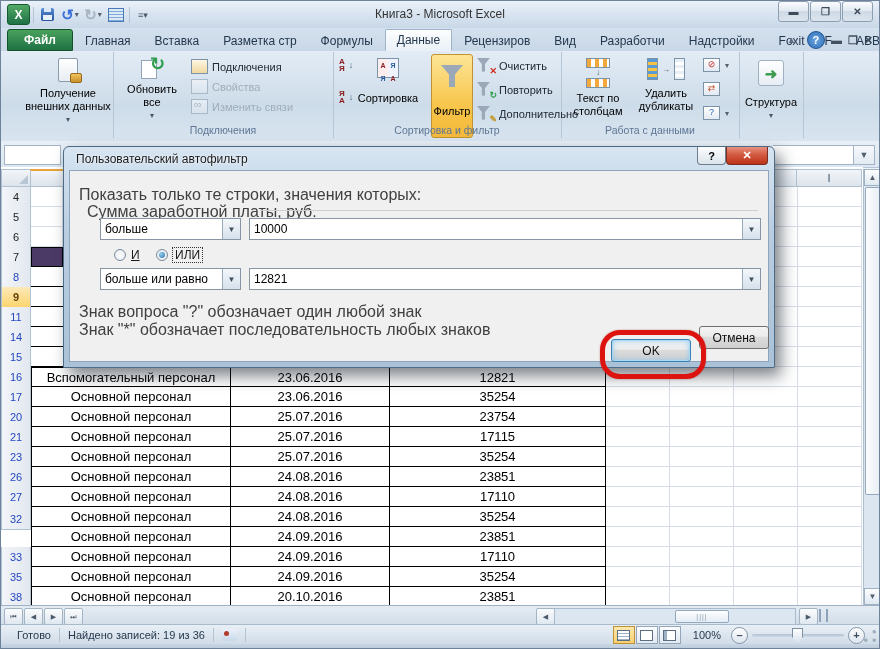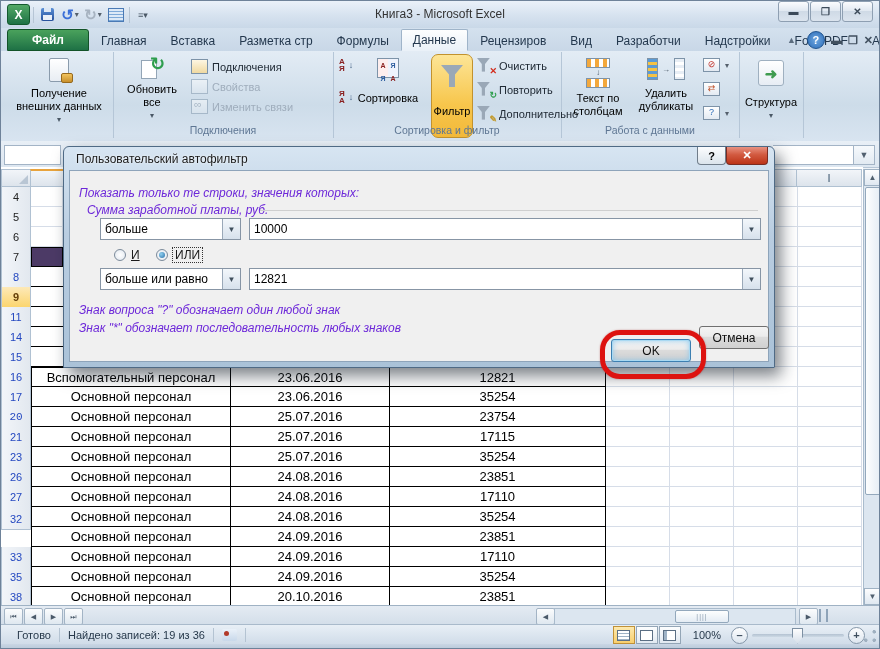--- a/index.html
+++ b/index.html
@@ -26,21 +26,21 @@
   .title-text{font-size:12px;color:#333;}
   .wbtn{width:29px;height:19px;margin-left:1px;border:1px solid #8e9fb2;border-radius:3px;
     background:linear-gradient(#fbfcfe,#dfe7f0 50%,#cfdae6 50%,#dbe4ee);
     display:flex;align-items:center;justify-content:center;font-size:10px;color:#3c4a59;font-weight:bold;}
   
   .tabrow{left:0;top:27px;width:100%;height:23px;background:linear-gradient(#d4e1ee,#c8d7e7);}
   .tabs{position:absolute;left:6px;bottom:0;display:flex;align-items:flex-end;height:23px;}
   .rtab{height:20px;padding:0 11px;display:flex;align-items:center;font-size:12px;color:#24384e;
     border:1px solid transparent;border-bottom:none;white-space:nowrap;}
   .rtab.file{background:linear-gradient(#4aa25c,#1e7145);color:#fff;font-weight:bold;
-    border:1px solid #135329;border-radius:3px 3px 0 0;padding:0 24px;}
+    border:1px solid #135329;border-radius:3px 3px 0 0;padding:0 16px;}
   .rtab.active{background:linear-gradient(#fdfefe,#eaf1f8);border:1px solid #9fb4c9;
     border-bottom:1px solid #eaf1f8;border-radius:2px 2px 0 0;color:#1f3document04e;}
   .rib-ctl{display:flex;align-items:center;position:absolute;right:6px;top:3px;gap:6px;}
   .chev-up{width:14px;height:10px;color:#5b6c7e;font-size:9px;}
   .help-btn{width:16px;height:16px;border-radius:50%;background:radial-gradient(#6fa7e0,#2b6cb8);
     color:#fff;font-size:11px;font-weight:bold;display:flex;align-items:center;justify-content:center;border:1px solid #1f5490;}
   .wk-btn{color:#41505f;font-size:11px;font-weight:bold;}
   
   .ribbon{left:0;top:50px;width:100%;height:90px;
     background:linear-gradient(#e3ecf5,#cddce9 60%,#d8e4f0);border-bottom:1px solid #94a9bf;}
@@ -122,21 +122,21 @@
     border:1px solid #4f6a85;background:linear-gradient(#d7e5f2,#b9cde1 40%,#aac2d8);
     box-shadow:6px 8px 16px rgba(20,30,40,.55);}
   .dlg-title{position:absolute;left:12px;top:5px;font-size:12px;color:#1b1b1b;text-shadow:0 0 3px #fff;}
   .dlg-help{position:absolute;right:48px;top:0;width:27px;height:17px;border:1px solid #707d8a;border-top:none;
     border-radius:0 0 4px 4px;background:linear-gradient(#fcfdfe,#dbe4ec);display:flex;align-items:center;justify-content:center;
     font-size:11px;font-weight:bold;color:#3c5succeeded974;}
   .dlg-close{position:absolute;right:6px;top:0;width:40px;height:17px;border:1px solid #7a2c22;border-top:none;
     border-radius:0 0 4px 4px;background:linear-gradient(#e89180,#d25a40 45%,#bc3418);
     color:#fff;font-size:11px;font-weight:bold;display:flex;align-items:center;justify-content:center;}
   .dlg-body{position:absolute;left:5px;top:23px;right:5px;bottom:5px;background:#f0f0f0;border:1px solid #8ea4ba;}
-  .dlg-label{position:absolute;font-size:12px;color:#6d28d9;white-space:nowrap;font-style:italic;}
+  .dlg-label{position:absolute;font-size:16px;color:#404040;white-space:nowrap;}
   .grp-line{position:absolute;height:1px;background:#cfcfcf;}
   .combo{position:absolute;background:#fff;border:1px solid #8795a5;display:flex;align-items:stretch;font-size:12px;box-sizing:border-box;}
   .combo .val{flex:1;padding:2px 4px;color:#000;display:flex;align-items:center;}
   .combo .arrowbtn{width:17px;border-left:1px solid #9aa8b8;background:linear-gradient(#f3f7fb,#d7e1ec);
     display:flex;align-items:center;justify-content:center;font-size:8px;color:#3f4e5d;}
   .radio{width:12px;height:12px;border-radius:50%;border:1px solid #7c8b9b;background:radial-gradient(#fff,#dfe6ee);box-sizing:border-box;flex:none;}
   .radio.sel::after{content:"";display:block;width:6px;height:6px;margin:2px;border-radius:50%;
     background:radial-gradient(circle at 35% 35%,#8fd0f0,#2c70a8);}
   .radio-row{position:absolute;display:flex;align-items:center;gap:5px;font-size:12px;color:#1b1b1b;}
   .focus-dotted{outline:1px dotted #333;padding:0 2px;}
@@ -231,21 +231,21 @@
       <span class="help-btn">?</span>
       <span class="wk-btn">▬</span>
       <span class="wk-btn">❐</span>
       <span class="wk-btn">✕</span>
     </div>
   </div>
 
   <div class="abs ribbon">
 
     <div class="rgroup" style="left:0;width:112px;">
-      <div class="bigbtn" style="left:10px;top:2px;width:96px;">
+      <div class="bigbtn" style="left:19px;top:2px;width:96px;">
         <span class="i-doc"></span>
         <span style="margin-top:5px;">Получение внешних данных</span>
         <span style="font-size:8px;color:#4a5866;">▾</span>
       </div>
     </div>
 
     <div class="rgroup" style="left:112px;width:220px;">
       <div class="bigbtn" style="left:8px;top:2px;width:62px;">
         <span class="i-refresh"></span>
         <span style="margin-top:3px;">Обновить все</span>
@@ -283,21 +283,21 @@
       </div>
       <div class="bigbtn" style="left:22px;top:2px;width:66px;">
         <span class="i-sortbig">
             <span>А</span>
             <span style="color:#2b5c9e;">Я</span>
             <span style="color:#2b5c9e;">Я</span>
             <span>А</span>
           </span>
         <span style="margin-top:14px;">Сортировка</span>
       </div>
-      <div class="bigbtn filter-big" style="left:98px;top:2px;width:40px;height:78px;border-radius:7px;">
+      <div class="bigbtn filter-big" style="left:98px;top:2px;width:40px;height:78px;">
         <span class="funnel big" style="margin-top:6px;"></span>
         <span style="margin-top:16px;">Фильтр</span>
       </div>
       <div class="smallbtn" style="left:144px;top:6px;">
         <span class="ic-wrap">
             <span class="funnel"></span>
             <span class="ov" style="color:#d22c1c;">✕</span>
           </span>
         <span>Очистить</span>
       </div>
@@ -399,21 +399,21 @@
       </div>
     <div id="dataRows">
         <div class="rowhdr blue" style="top: 200px; height: 21px;">16</div>
         <div class="cellrow" style="left: 30px; top: 200px; width: 200px; height: 20px; border-left: 1px solid rgb(0, 0, 0); border-top: 1px solid rgb(0, 0, 0);">Вспомогательный персонал</div>
         <div class="cellrow" style="left: 230px; top: 200px; width: 159px; height: 20px; border-top: 1px solid rgb(0, 0, 0);">23.06.2016</div>
         <div class="cellrow" style="left: 389px; top: 200px; width: 216px; height: 20px; border-top: 1px solid rgb(0, 0, 0);">12821</div>
         <div class="rowhdr blue" style="top: 220px; height: 21px;">17</div>
         <div class="cellrow" style="left: 30px; top: 220px; width: 200px; height: 20px; border-left: 1px solid rgb(0, 0, 0);">Основной персонал</div>
         <div class="cellrow" style="left: 230px; top: 220px; width: 159px; height: 20px;">23.06.2016</div>
         <div class="cellrow" style="left: 389px; top: 220px; width: 216px; height: 20px;">35254</div>
-        <div class="rowhdr blue" style="top: 240px; height: 21px; font-family: Liberation Mono, monospace;">20</div>
+        <div class="rowhdr blue" style="top: 240px; height: 21px;">20</div>
         <div class="cellrow" style="left: 30px; top: 240px; width: 200px; height: 20px; border-left: 1px solid rgb(0, 0, 0);">Основной персонал</div>
         <div class="cellrow" style="left: 230px; top: 240px; width: 159px; height: 20px;">25.07.2016</div>
         <div class="cellrow" style="left: 389px; top: 240px; width: 216px; height: 20px;">23754</div>
         <div class="rowhdr blue" style="top: 260px; height: 21px;">21</div>
         <div class="cellrow" style="left: 30px; top: 260px; width: 200px; height: 20px; border-left: 1px solid rgb(0, 0, 0);">Основной персонал</div>
         <div class="cellrow" style="left: 230px; top: 260px; width: 159px; height: 20px;">25.07.2016</div>
         <div class="cellrow" style="left: 389px; top: 260px; width: 216px; height: 20px;">17115</div>
         <div class="rowhdr blue" style="top: 280px; height: 21px;">23</div>
         <div class="cellrow" style="left: 30px; top: 280px; width: 200px; height: 20px; border-left: 1px solid rgb(0, 0, 0);">Основной персонал</div>
         <div class="cellrow" style="left: 230px; top: 280px; width: 159px; height: 20px;">25.07.2016</div>

